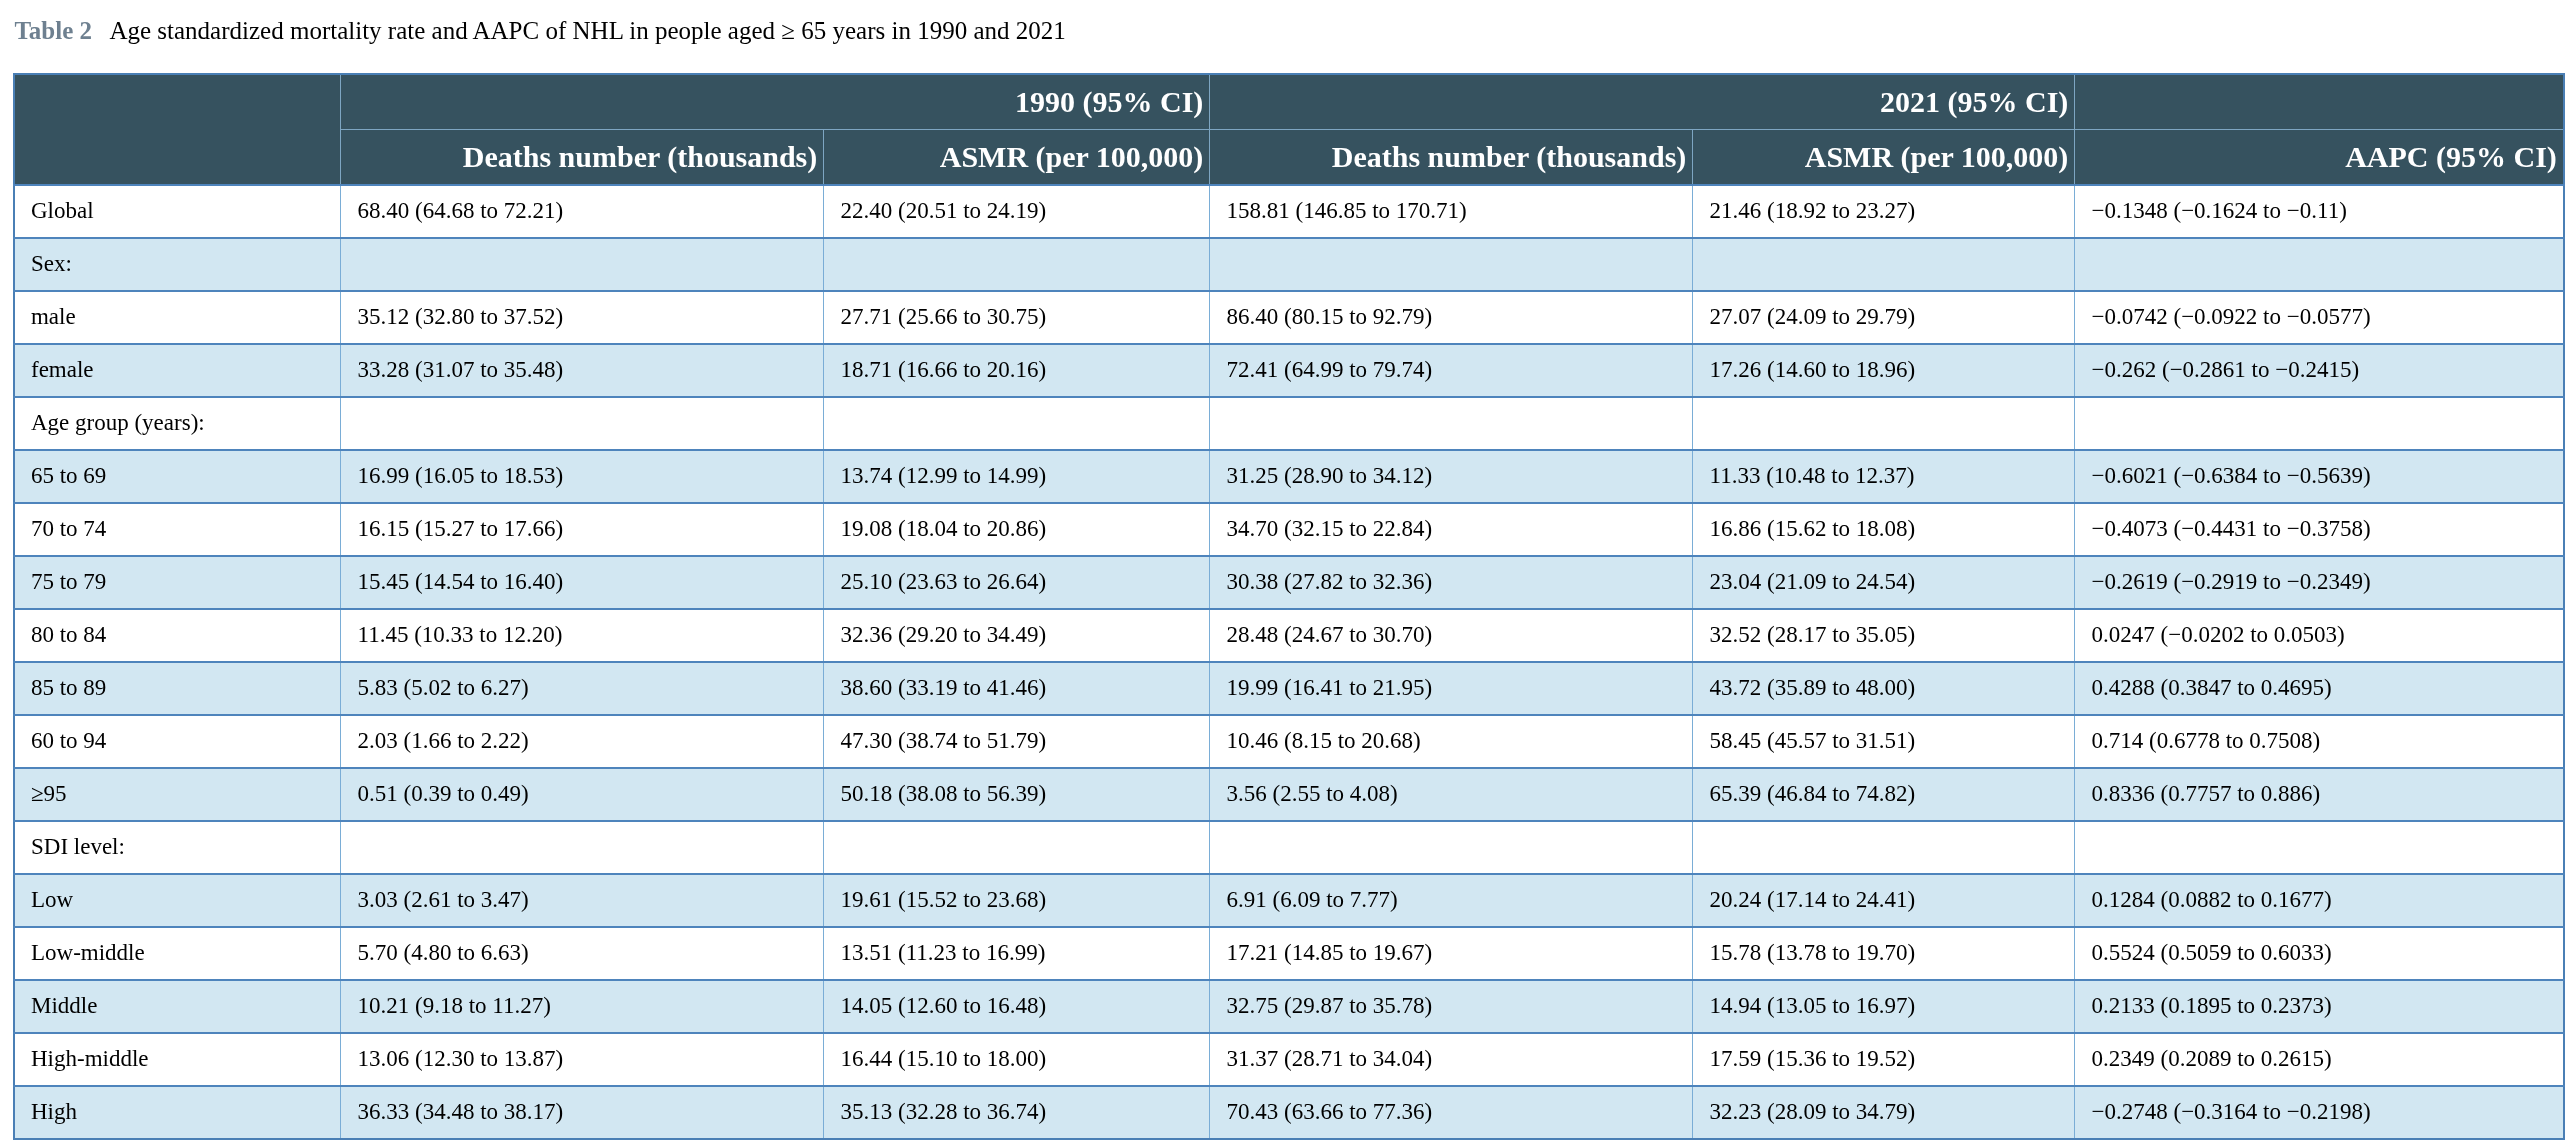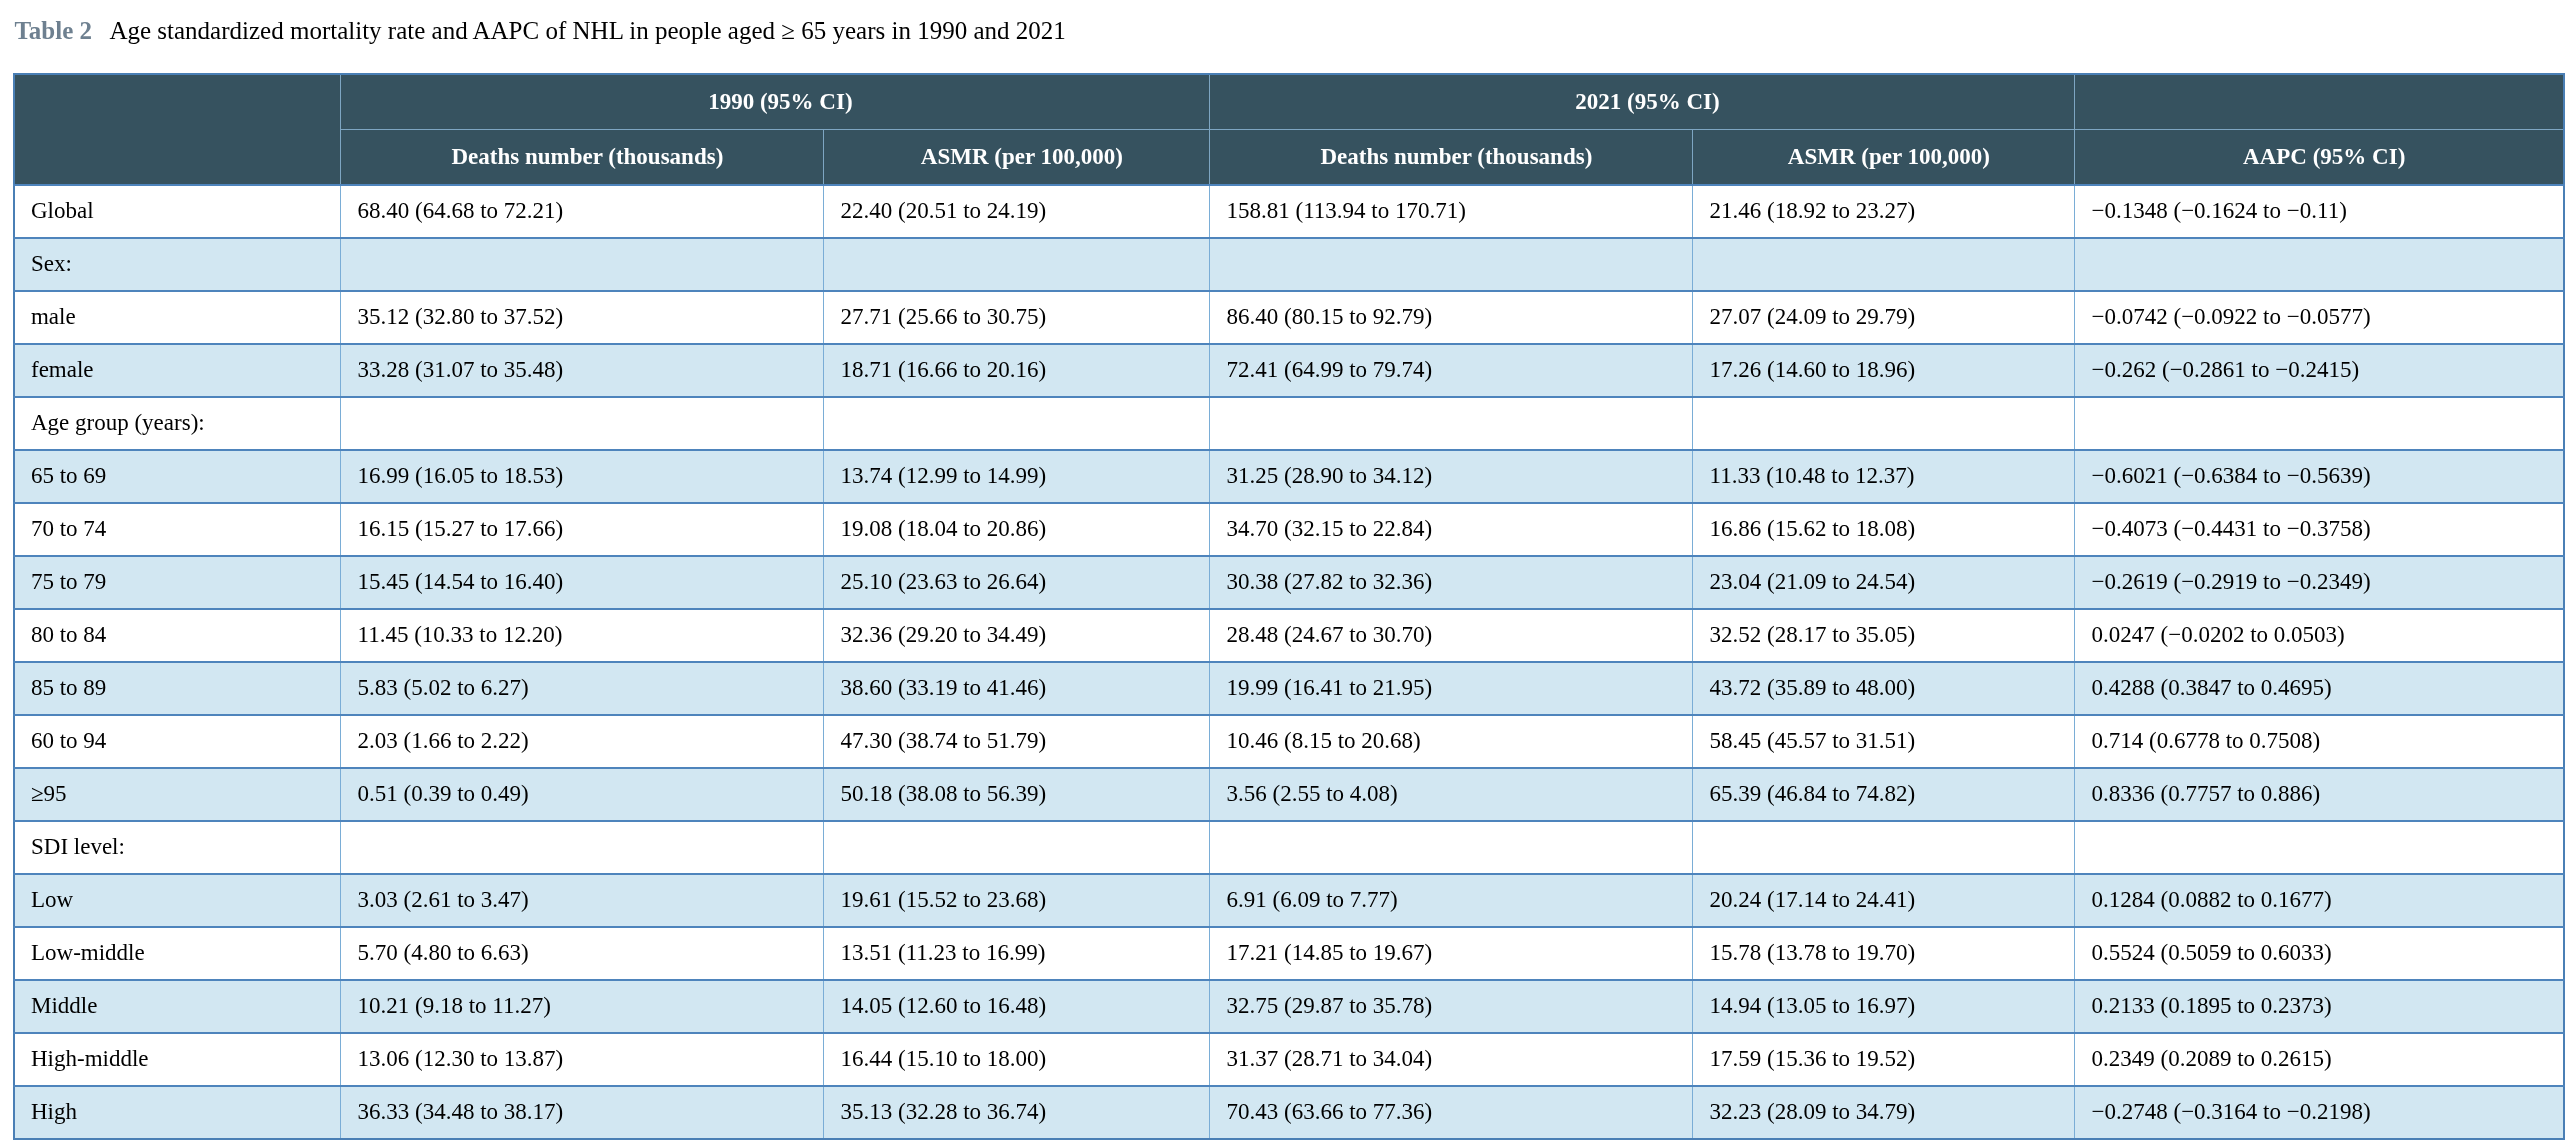--- a/index.html
+++ b/index.html
@@ -31,22 +31,22 @@
   table.data-table {
     width: 2550px;
     table-layout: fixed;
     border-collapse: collapse;
     border: 2.9px solid var(--border-outer, #4a7fb5);
   }
   thead th {
     background: var(--header-bg, #36525f);
     color: var(--header-text, #ffffff);
     font-weight: bold;
-    font-size: 23px;
-    text-align: center;
+    font-size: 30px;
+    text-align: right;
     height: 54px;
     padding: 0 5.8px 0 16.4px;
     border: 1.9px solid var(--header-divider, #7ea6c2);
     overflow: hidden;
     white-space: nowrap;
   }
   tbody td {
     font-size: 23px;
     color: #000000;
     height: 51px;
@@ -90,21 +90,21 @@
         <th>Deaths number (thousands)</th>
         <th>ASMR (per 100,000)</th>
         <th>AAPC (95% CI)</th>
       </tr>
     </thead>
     <tbody>
         <tr>
           <td>Global</td>
           <td>68.40 (64.68 to 72.21)</td>
           <td>22.40 (20.51 to 24.19)</td>
-          <td>158.81 (113.94 to 170.71)</td>
+          <td>158.81 (146.85 to 170.71)</td>
           <td>21.46 (18.92 to 23.27)</td>
           <td>−0.1348 (−0.1624 to −0.11)</td>
         </tr>
         <tr>
           <td>Sex:</td>
           <td></td>
           <td></td>
           <td></td>
           <td></td>
           <td></td>

